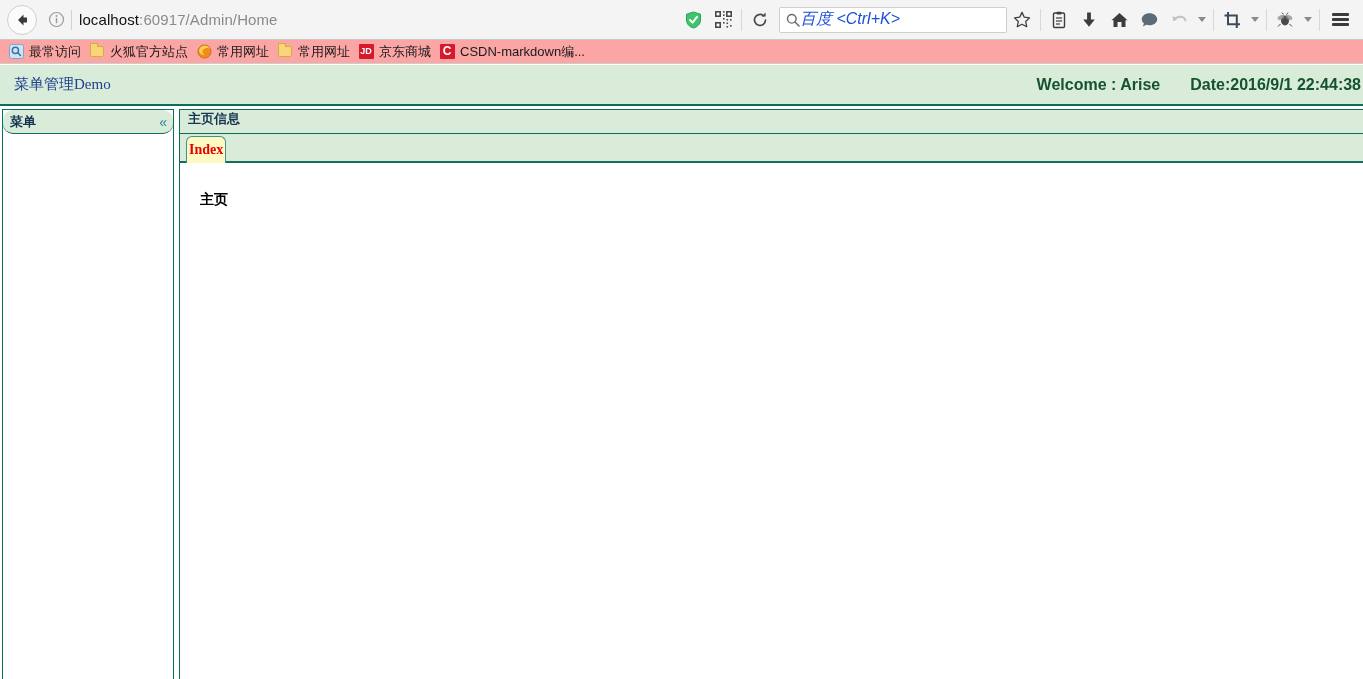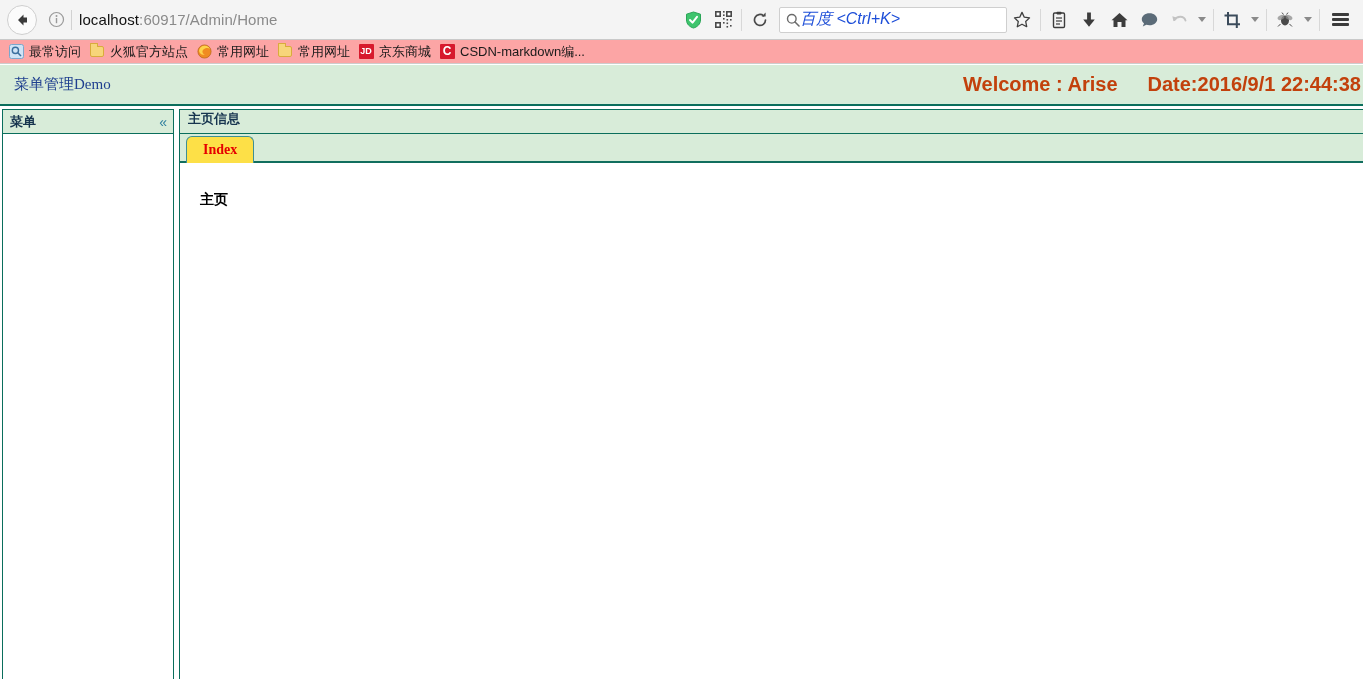--- a/index.html
+++ b/index.html
@@ -139,39 +139,40 @@
   }
   .app-title {
     margin-left: 14px;
     font-size: 15px;
     color: #1f3f8f;
     font-family: "Liberation Serif", "DejaVu Serif", serif;
   }
   .app-header-right {
     margin-left: auto;
     display: flex; align-items: center;
-    font-size: 20px; font-weight: bold; color: #c2410c;
+    font-size: 16px; font-weight: bold; color: #14532d;
     padding-right: 2px;
   }
   .app-header-right .welcome { margin-right: 30px; }
 
   
   .menu-panel {
     position: absolute; left: 2px; top: 44px;
     width: 172px; height: 624px;
     border: 1px solid #0a6e5c;
     background: #ffffff;
     display: flex; flex-direction: column;
   }
   .menu-panel-head {
     height: 24px;
     background: #d8ecd9;
     border-bottom: 1px solid #0a6e5c;
     display: flex; align-items: center;
     padding: 0 6px 0 7px;
+    border-radius: 10px;
   }
   .menu-panel-title {
     font-size: 13px; font-weight: bold; color: #17354f;
   }
   .collapse-ico {
     margin-left: auto; color: #2f7f9e; font-size: 14px; line-height: 1;
   }
   .menu-panel-body { flex: 1 1 auto; background: #fff; }
 
   
@@ -195,26 +196,26 @@
   .tabstrip {
     height: 29px;
     background: #d8ecd9;
     border-bottom: 2px solid #116e5e;
     display: flex; align-items: flex-end;
     padding-left: 6px;
     position: relative;
   }
   .tab {
     height: 27px;
-    background: #fde047;
+    background: #fef9c3;
     border: 1px solid #3f8f93;
     border-bottom: none;
     border-radius: 6px 6px 0 0;
     display: flex; align-items: center;
-    padding: 0 16px;
+    padding: 0 2px;
     position: relative;
     margin-bottom: -2px;
     z-index: 2;
   }
   .tab-label {
     font-size: 14px; font-weight: bold; color: #e60000;
     font-family: "Liberation Serif", "DejaVu Serif", serif;
   }
   .tab-body {
     flex: 1 1 auto;

